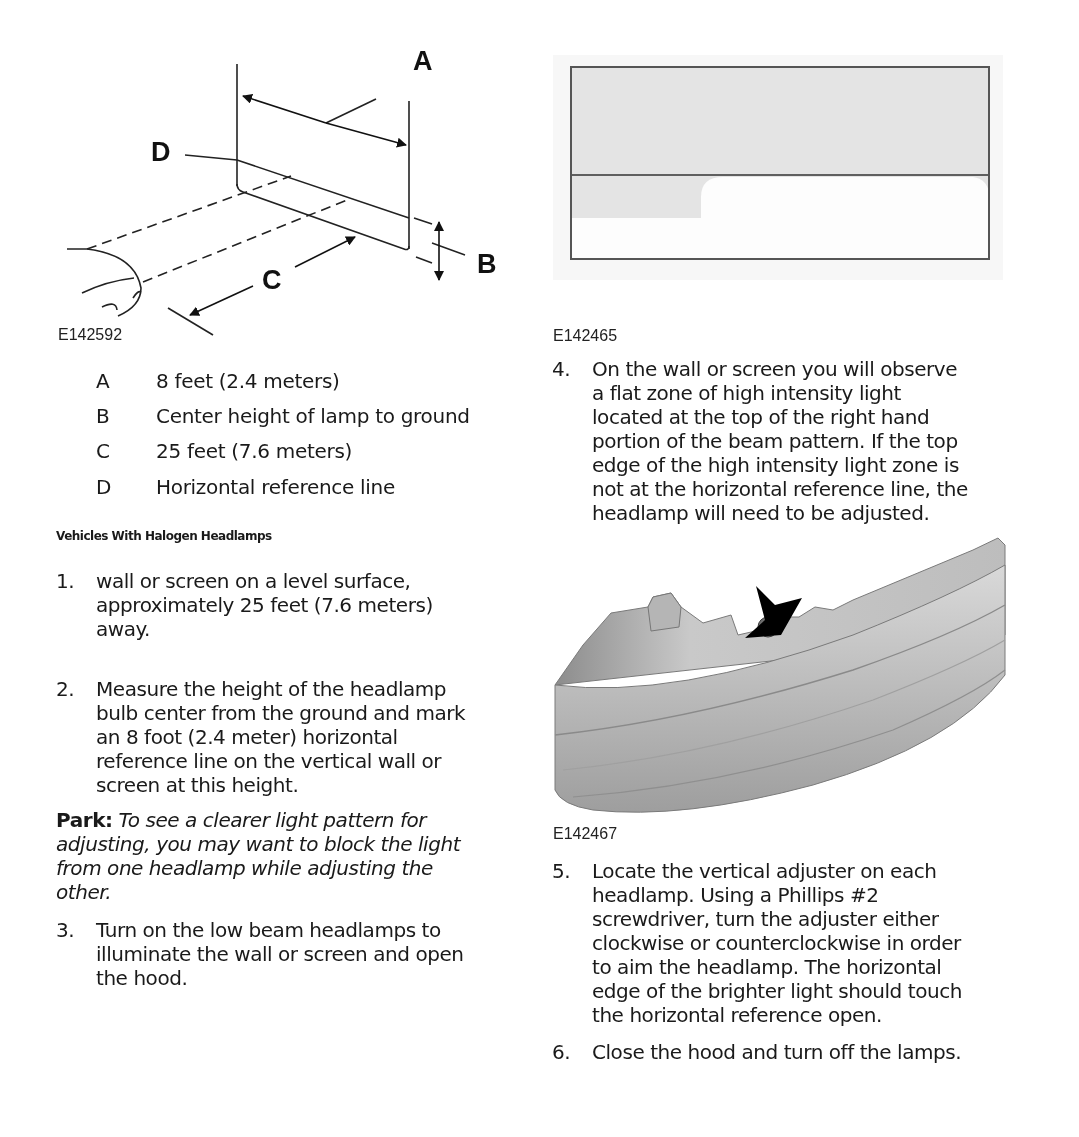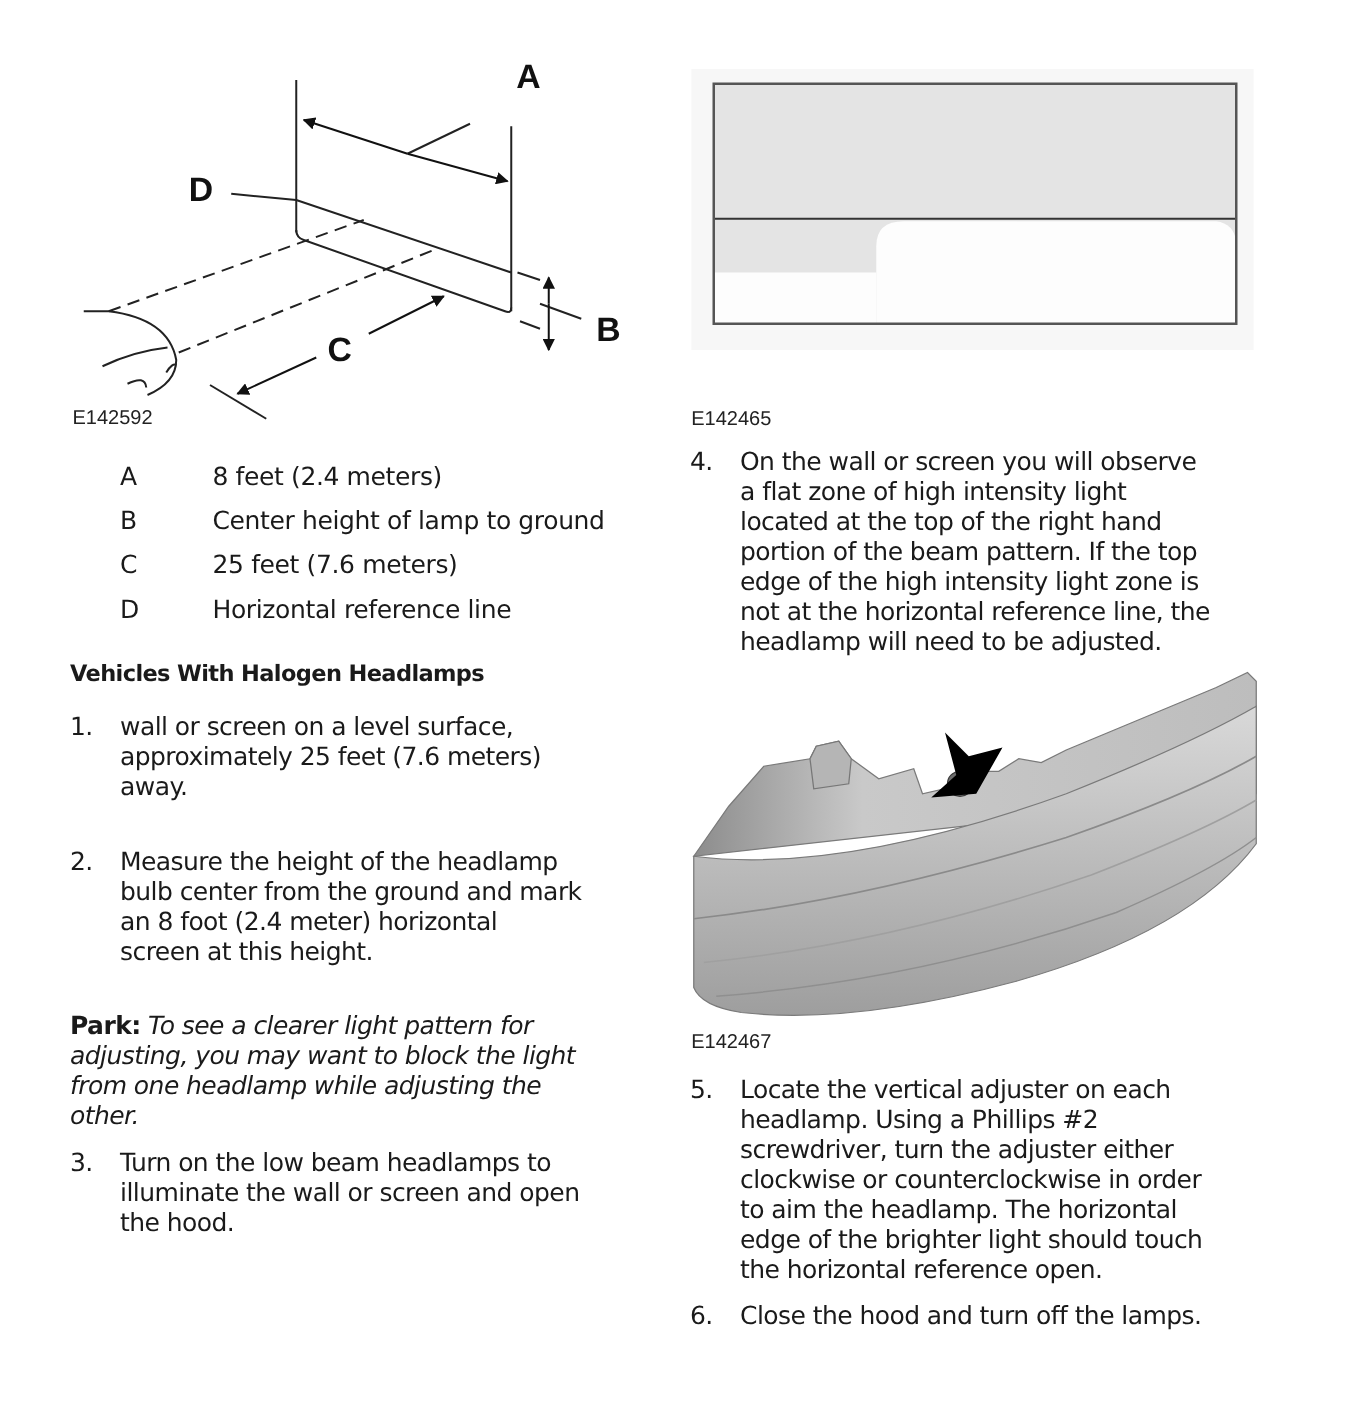--- a/index.html
+++ b/index.html
@@ -2,22 +2,22 @@
 <html><head>
 <meta charset="utf-8">
 <style>
   html, body { margin: 0; padding: 0; background: #ffffff; }
   body { width: 1079px; height: 1137px; position: relative; overflow: hidden;
          font-family: "DejaVu Sans", sans-serif; color: #1a1a1a; }
   .abs { position: absolute; }
   .fig-id { font-family: "Liberation Sans", sans-serif; font-size: 16px; color: #222; }
   .legend-row { position: absolute; font-size: 20px; letter-spacing: -0.3px; line-height: 24px; }
   .legend-key { position: absolute; left: 96px; }
-  .legend-val { position: absolute; left: 170px; white-space: nowrap; }
-  .heading { font-family: "DejaVu Sans", sans-serif; font-weight: bold; font-size: 18px; letter-spacing: -0.5px; }
+  .legend-val { position: absolute; left: 156px; white-space: nowrap; }
+  .heading { font-family: "DejaVu Sans", sans-serif; font-weight: bold; font-size: 12px; letter-spacing: -0.5px; }
   .step { position: absolute; font-size: 20px; line-height: 24px; letter-spacing: -0.45px; }
   .step .num { position: absolute; left: 0; top: 0; }
   .step .txt { position: absolute; left: 40px; top: 0; }
   .note { position: absolute; font-size: 20px; line-height: 24px; letter-spacing: -0.45px; }
   .note b { font-weight: bold; }
   .note i { font-style: italic; text-align: center; }
   svg text { font-family: "Liberation Sans", sans-serif; font-weight: bold; }
 </style>
 </head>
 <body>
@@ -100,20 +100,21 @@
     <div>approximately 25 feet (7.6 meters)</div>
     <div>away.</div>
   </div>
 </div>
 <div class="step" style="left:56px;top:677px;width:470px">
   <span class="num">2.</span>
   <div class="txt">
     <div>Measure the height of the headlamp</div>
     <div>bulb center from the ground and mark</div>
     <div>an 8 foot (2.4 meter) horizontal</div>
+    <div>reference line on the vertical wall or</div>
     <div>screen at this height.</div>
   </div>
 </div>
 
 <div class="note" style="left:56px;top:808px;width:470px">
   <div><b>Park:</b><i> To see a clearer light pattern for</i></div>
   <div><i>adjusting, you may want to block the light</i></div>
   <div><i>from one headlamp while adjusting the</i></div>
   <div><i>other.</i></div>
 </div>

